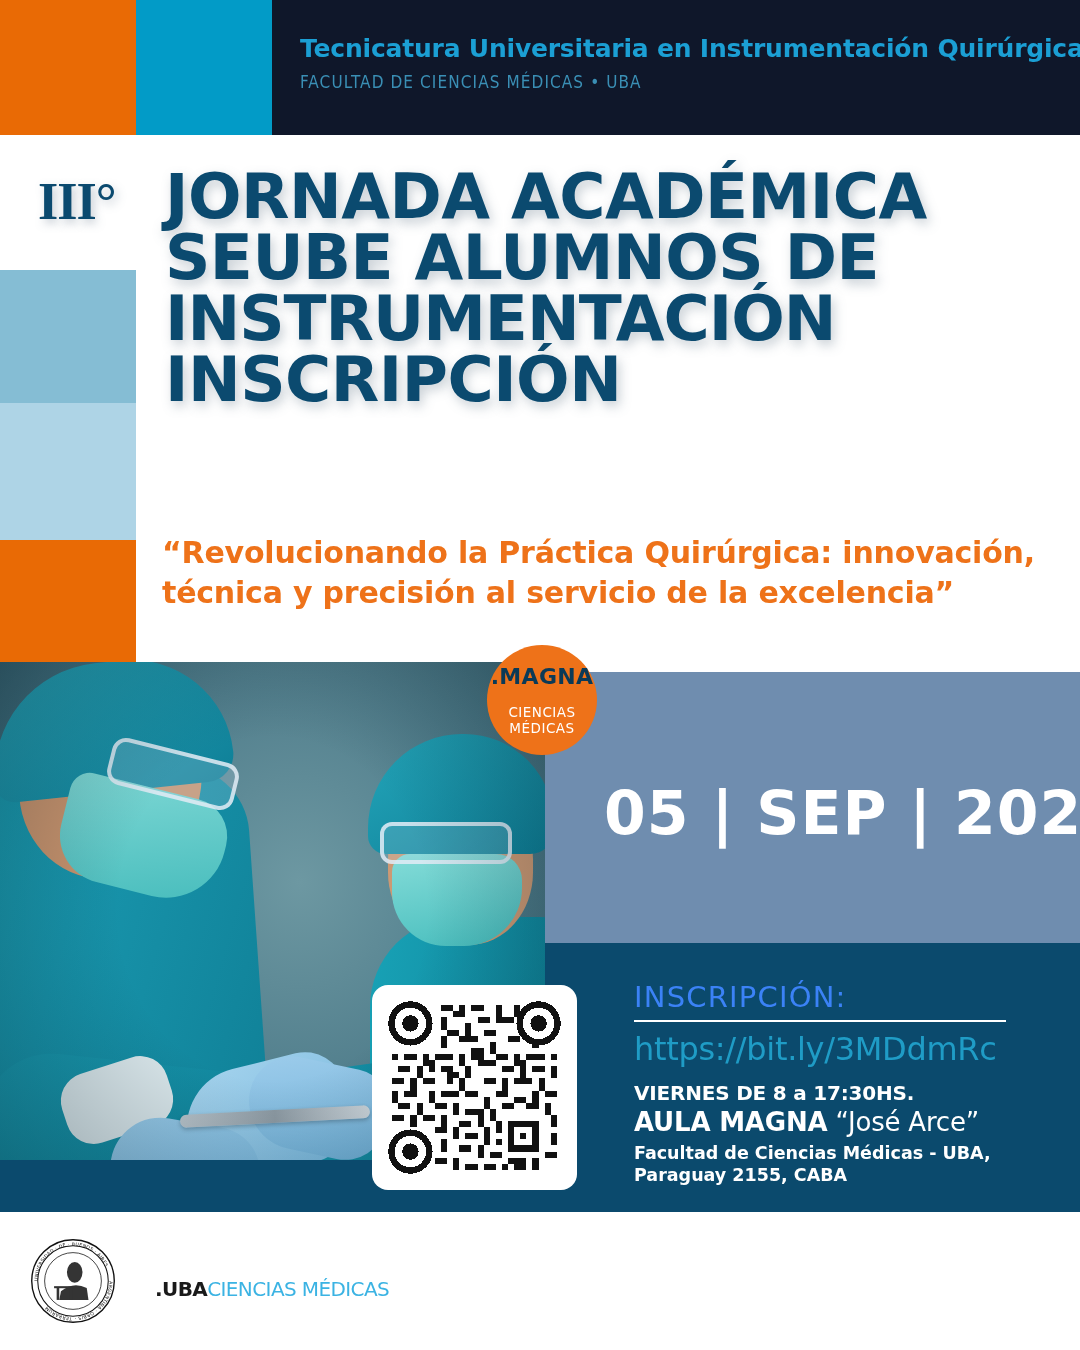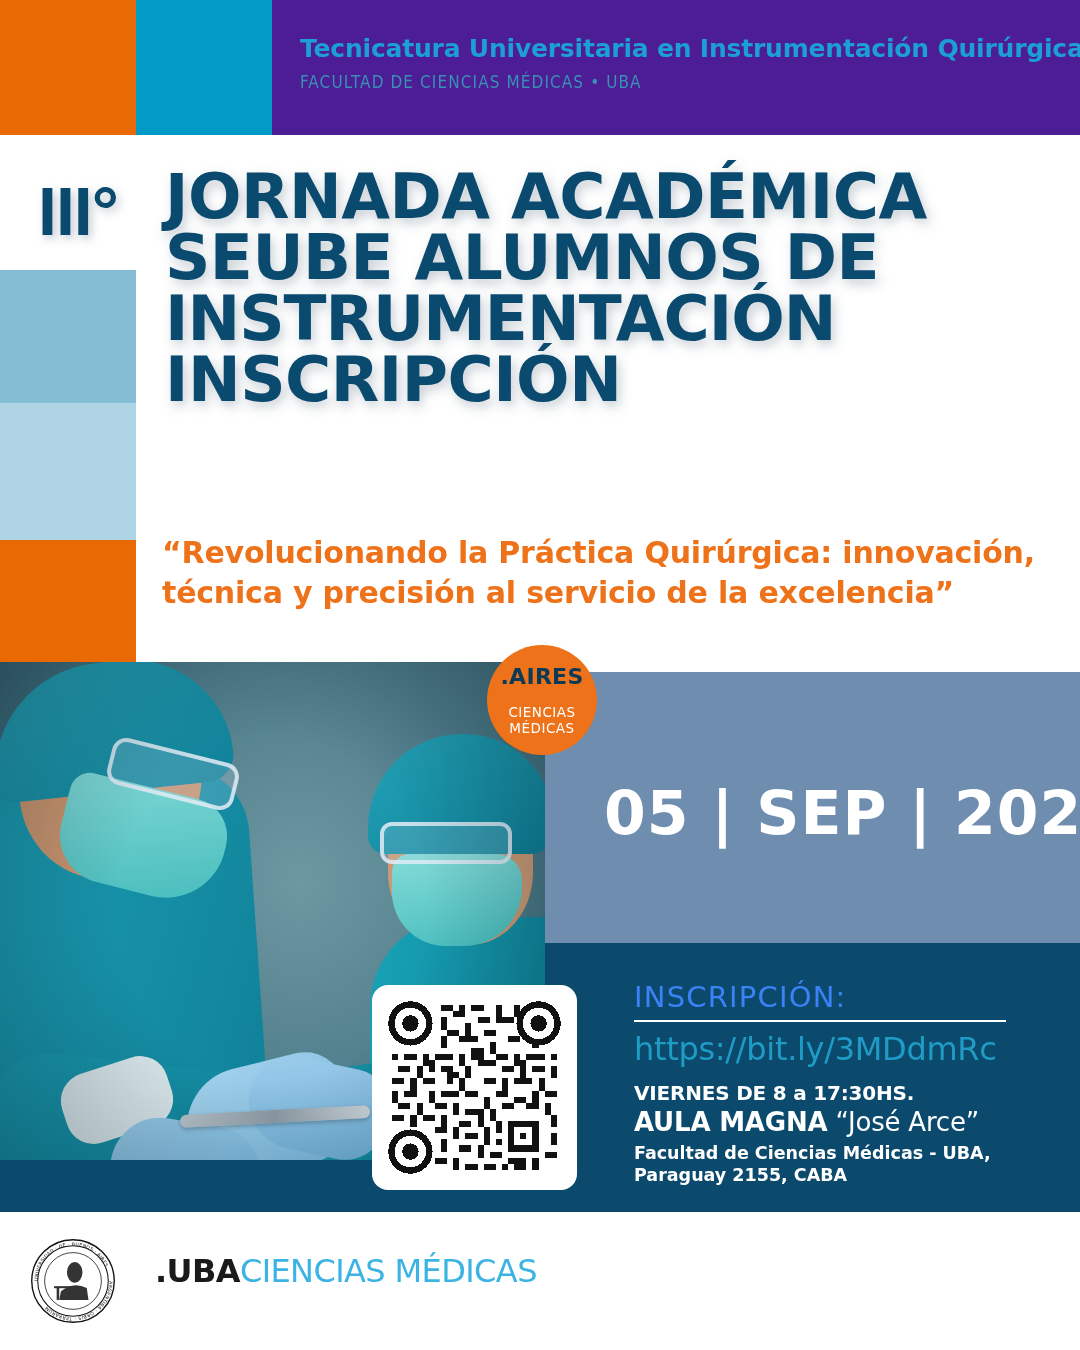--- a/index.html
+++ b/index.html
@@ -6,41 +6,41 @@
   html,body { width:1080px; height:1350px; }
   body {
     font-family:"Liberation Sans", sans-serif;
     background:#ffffff;
     position:relative;
     overflow:hidden;
   }
   .poster { position:relative; width:1080px; height:1350px; background:#fff; }
 
   
-  .header { position:absolute; left:0; top:0; width:1080px; height:135px; background:#4c1d95; }
+  .header { position:absolute; left:0; top:0; width:1080px; height:135px; background:#0f172a; }
   .hdr-orange { position:absolute; left:0; top:0; width:136px; height:135px; background:#e96a05; }
   .hdr-cyan   { position:absolute; left:136px; top:0; width:136px; height:135px; background:#029bc7; }
   .hdr-text   { position:absolute; left:300px; top:34px; }
   .hdr-title  { font-size:25px; font-weight:bold; color:#1b9fd4; letter-spacing:-0.2px;
                 font-family:"DejaVu Sans", sans-serif; white-space:nowrap; }
   .hdr-sub    { margin-top:9px; font-size:17px; color:#3a8fb5; letter-spacing:1.1px;
                 font-family:"DejaVu Sans Condensed","DejaVu Sans", sans-serif; white-space:nowrap; }
 
   
   .blk { position:absolute; left:0; width:136px; }
   .blk-medblue { top:270px; height:133px; background:#85bdd4; }
   .blk-ltblue  { top:403px; height:137px; background:#aed4e6; }
   .blk-orange  { top:540px; height:122px; background:#e96a05; }
 
   
   .title-wrap { position:absolute; left:0; top:150px; width:1080px; }
   .roman {
     position:absolute; left:38px; top:22px;
-    font-size:68px; font-weight:900; color:#0b4a6f; letter-spacing:-1px;
-    font-family:Liberation Sans, sans-serif;
+    font-size:52px; font-weight:900; color:#0b4a6f; letter-spacing:-1px;
+    font-family:Liberation Serif, serif;
     text-shadow:3px 4px 10px rgba(90,110,130,.35);
   }
   .headline {
     position:absolute; left:165px; top:16px; width:880px;
     font-family:"DejaVu Sans", sans-serif;
     font-size:63px; line-height:0.97; font-weight:900;
     color:#0b4a6f; letter-spacing:-0.5px;
     text-shadow:3px 5px 12px rgba(90,110,130,.34);
   }
   .headline .ln { display:block; white-space:nowrap; }
@@ -148,21 +148,21 @@
   
   .qr-card { position:absolute; left:372px; top:985px; width:205px; height:205px;
              background:#fff; border-radius:16px; padding:14px; }
   .qr-card svg { display:block; width:100%; height:100%; }
 
   
   .footer { position:absolute; left:0; top:1212px; width:1080px; height:138px; background:#fff; }
 
   .uba-seal { position:absolute; left:30px; top:26px; width:86px; height:86px; }
   .uba-text { position:absolute; left:155px; top:40px; font-family:"DejaVu Sans", sans-serif; }
-  .uba-line1 { font-size:32px; font-weight:bold; letter-spacing:-0.6px; white-space:nowrap; }
+  .uba-line1 { font-size:20px; font-weight:bold; letter-spacing:-0.6px; white-space:nowrap;margin-top:25px; }
   .uba-line1 .k { color:#1a1a1a; }
   .uba-line1 .c { color:#3bb3e3; font-weight:normal; }
   .uba-line2 { margin-top:4px; margin-left:68px; font-size:15px; color:#1a1a1a; line-height:1.22;
                font-family:"DejaVu Sans Condensed","DejaVu Sans", sans-serif; }
 </style>
 </head>
 <body>
 
 <div class="poster">
 
@@ -215,21 +215,21 @@
     <div class="s2-hand"></div>
     <div class="instr"></div>
     <div class="ph-vig"></div>
   </div>
 
   <div class="panel-steel"></div>
   <div class="panel-navy"></div>
   <div class="panel-navy-left"></div>
 
   <div class="seube">
-    <div class="seube-top">.AIRES</div>
+    <div class="seube-top">.MAGNA</div>
     <div class="seube-l2">CIENCIAS</div>
     <div class="seube-l3">MÉDICAS</div>
   </div>
 
   <div class="date">05 | SEP | 2025</div>
 
   <div class="qr-card">
     <svg viewBox="0 0 29 29" shape-rendering="crispEdges">
       <rect width="29" height="29" fill="#fff"></rect>
       <g fill="#111">

